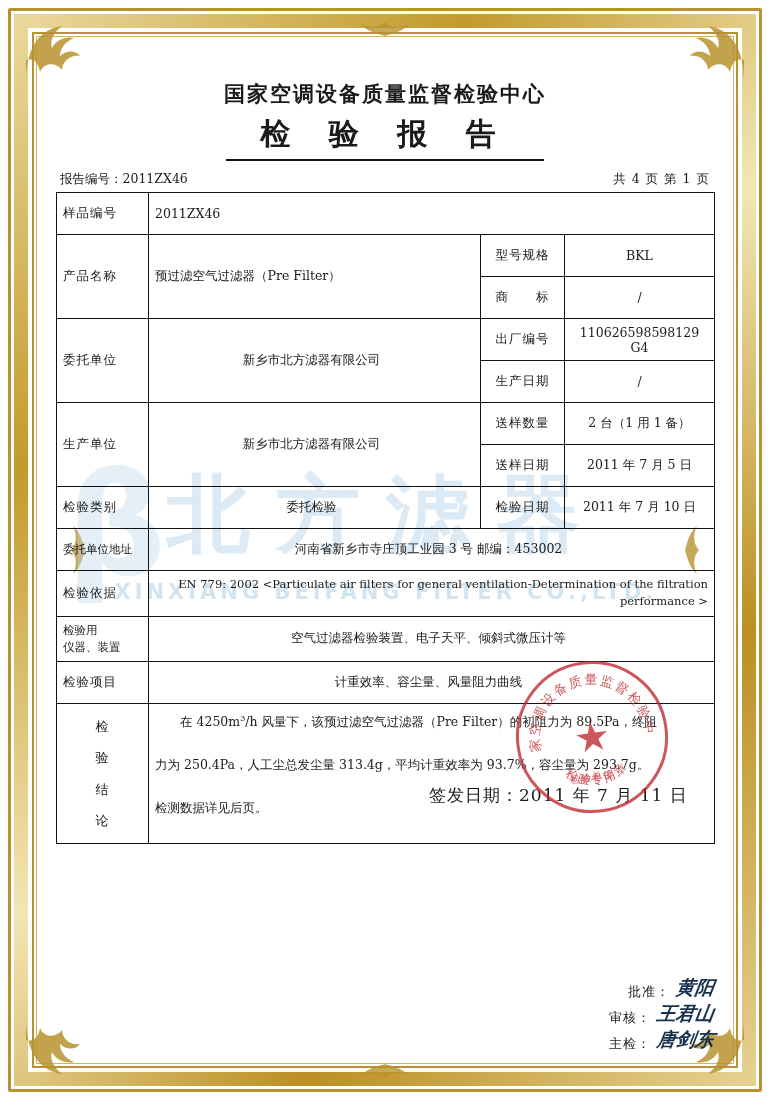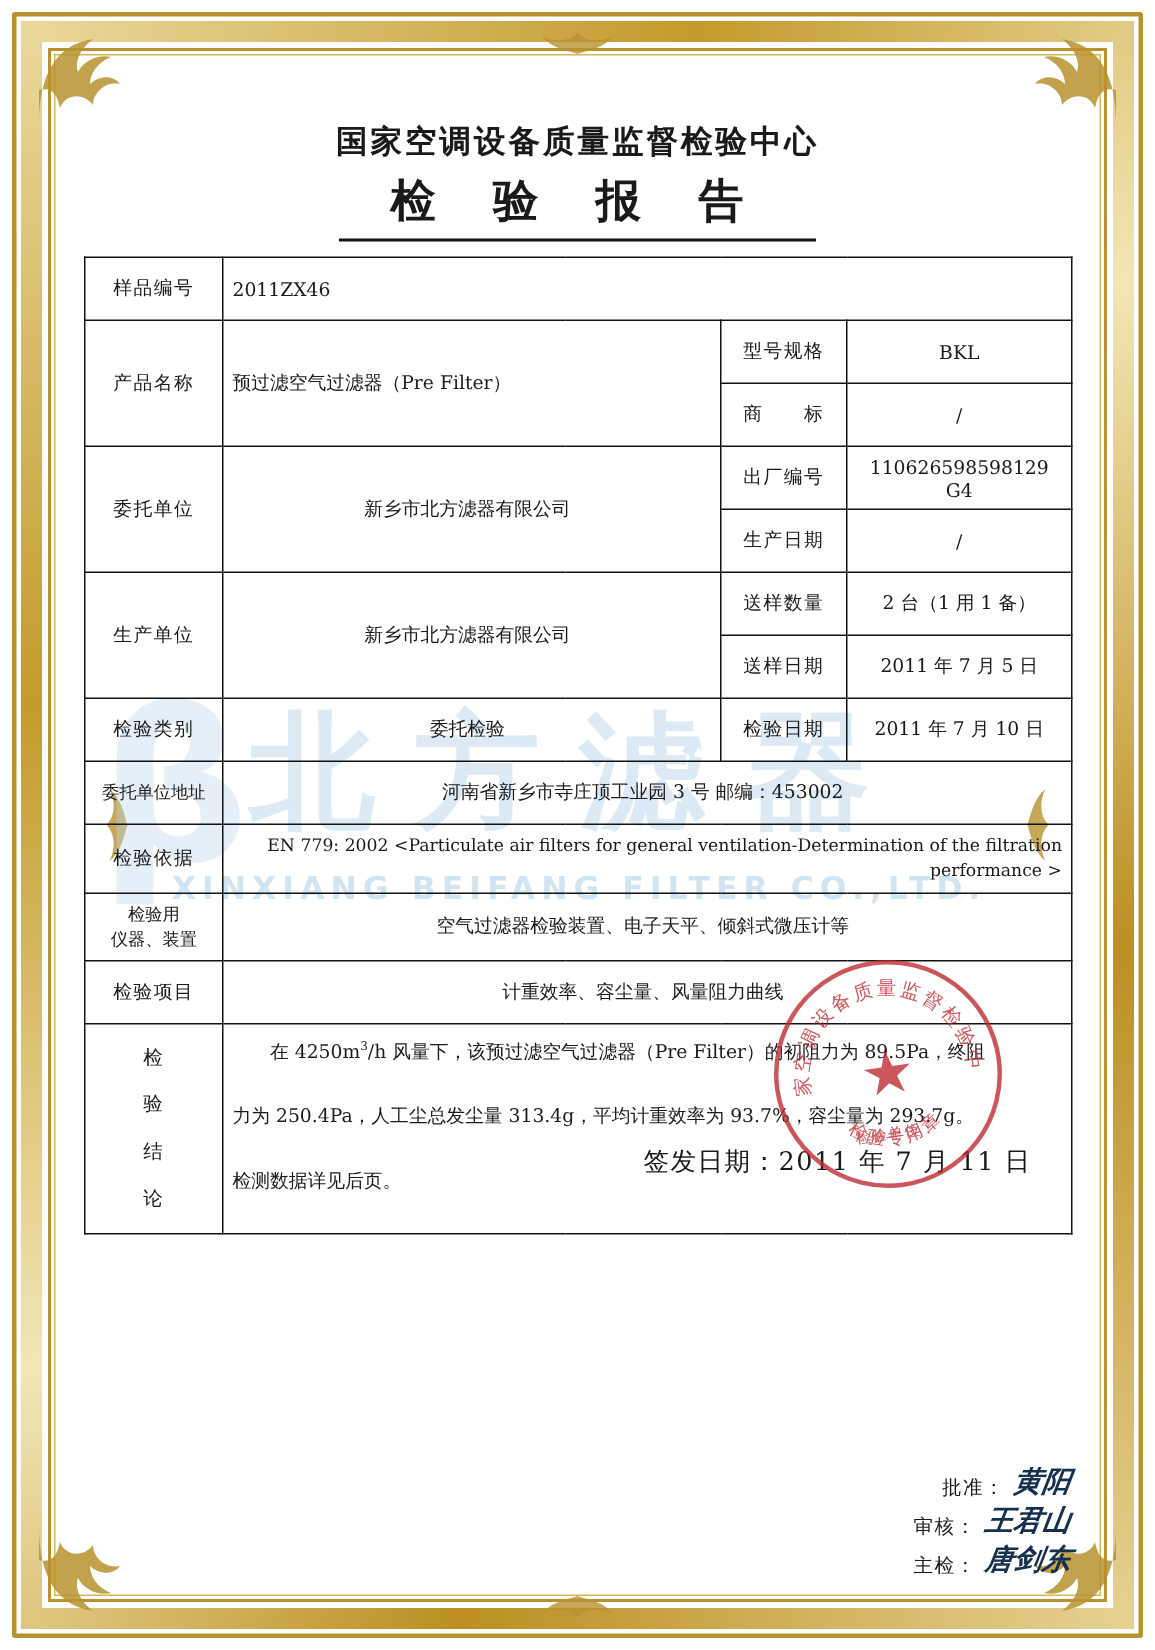--- a/index.html
+++ b/index.html
@@ -91,21 +91,20 @@
     font-size:12.5px;
   }
   table.report td{
     border:1px solid #111;
     padding:5px 6px;
     vertical-align:middle;
     height:31px;
     background:transparent;
   }
   td.lab{
-    text-align:center;
     width:92px;
     letter-spacing:1px;
   }
   td.val{
     padding-left:12px;
   }
   td.val.center{text-align:center;padding-left:0;}
   td.lab2{
     text-align:center;
     width:84px;
@@ -281,20 +280,26 @@
   <div class="wm-text">北方滤器</div>
   <div class="wm-sub">XINXIANG BEIFANG FILTER CO.,LTD.</div>
 </div>
 
 <div class="content">
 
   <div class="org-title">国家空调设备质量监督检验中心</div>
   <div class="doc-title">检 验 报 告</div>
   <div class="title-rule"></div>
 
+  <div class="meta-row">
+    <div class="meta-left">
+      <span>报告编号：</span><span class="val">2011ZX46</span>
+    </div>
+    <div class="meta-right">共 4 页 第 1 页</div>
+  </div>
 
   <table class="report">
     <colgroup>
       <col style="width:92px">
       <col style="width:228px">
       <col style="width:104px">
       <col style="width:84px">
       <col style="width:150px">
     </colgroup>
     <tbody>

